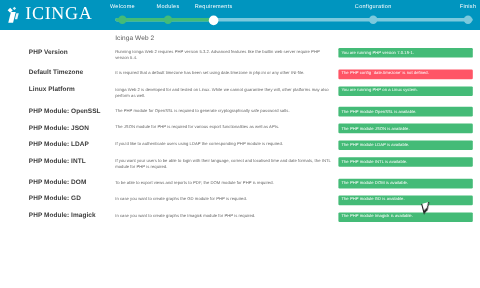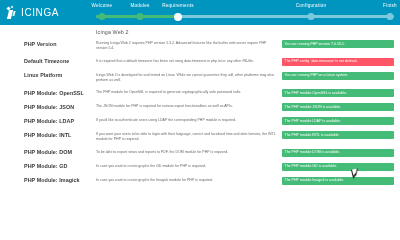--- a/index.html
+++ b/index.html
@@ -28,23 +28,23 @@
   }
   .logo-mark { position: relative; width: 11px; height: 13px; flex: 0 0 11px; }
   .logo-mark i {
     position: absolute; display: block; background: #ffffff;
   }
   .logo-mark i.b1 { width: 3px; height: 3px; left: 0px; top: 1px; transform: rotate(45deg); }
   .logo-mark i.b2 { width: 2px; height: 2px; left: 4px; top: 0px; transform: rotate(45deg); opacity: .85; }
   .logo-mark i.b3 { width: 4px; height: 9px; left: 1px; top: 4px; transform: skewX(-14deg); }
   .logo-mark i.b4 { width: 2px; height: 5px; left: 6px; top: 5px; transform: skewX(-14deg); opacity: .9; }
   .logo-text {
-    color: #ffffff; font-size: 10px; letter-spacing: .6px;
+    color: #ffffff; font-size: 15px; letter-spacing: .6px;
     font-weight: 400; white-space: nowrap;
-    font-family: Liberation Sans, sans-serif;
+    font-family: Liberation Serif, serif;
   }
 
   .progress {
     position: relative;
     flex: 1 1 auto;
     margin-right: 6px;
   }
   .prog-labels {
     position: absolute; top: 3px; left: 0; right: 0; height: 9px;
   }

